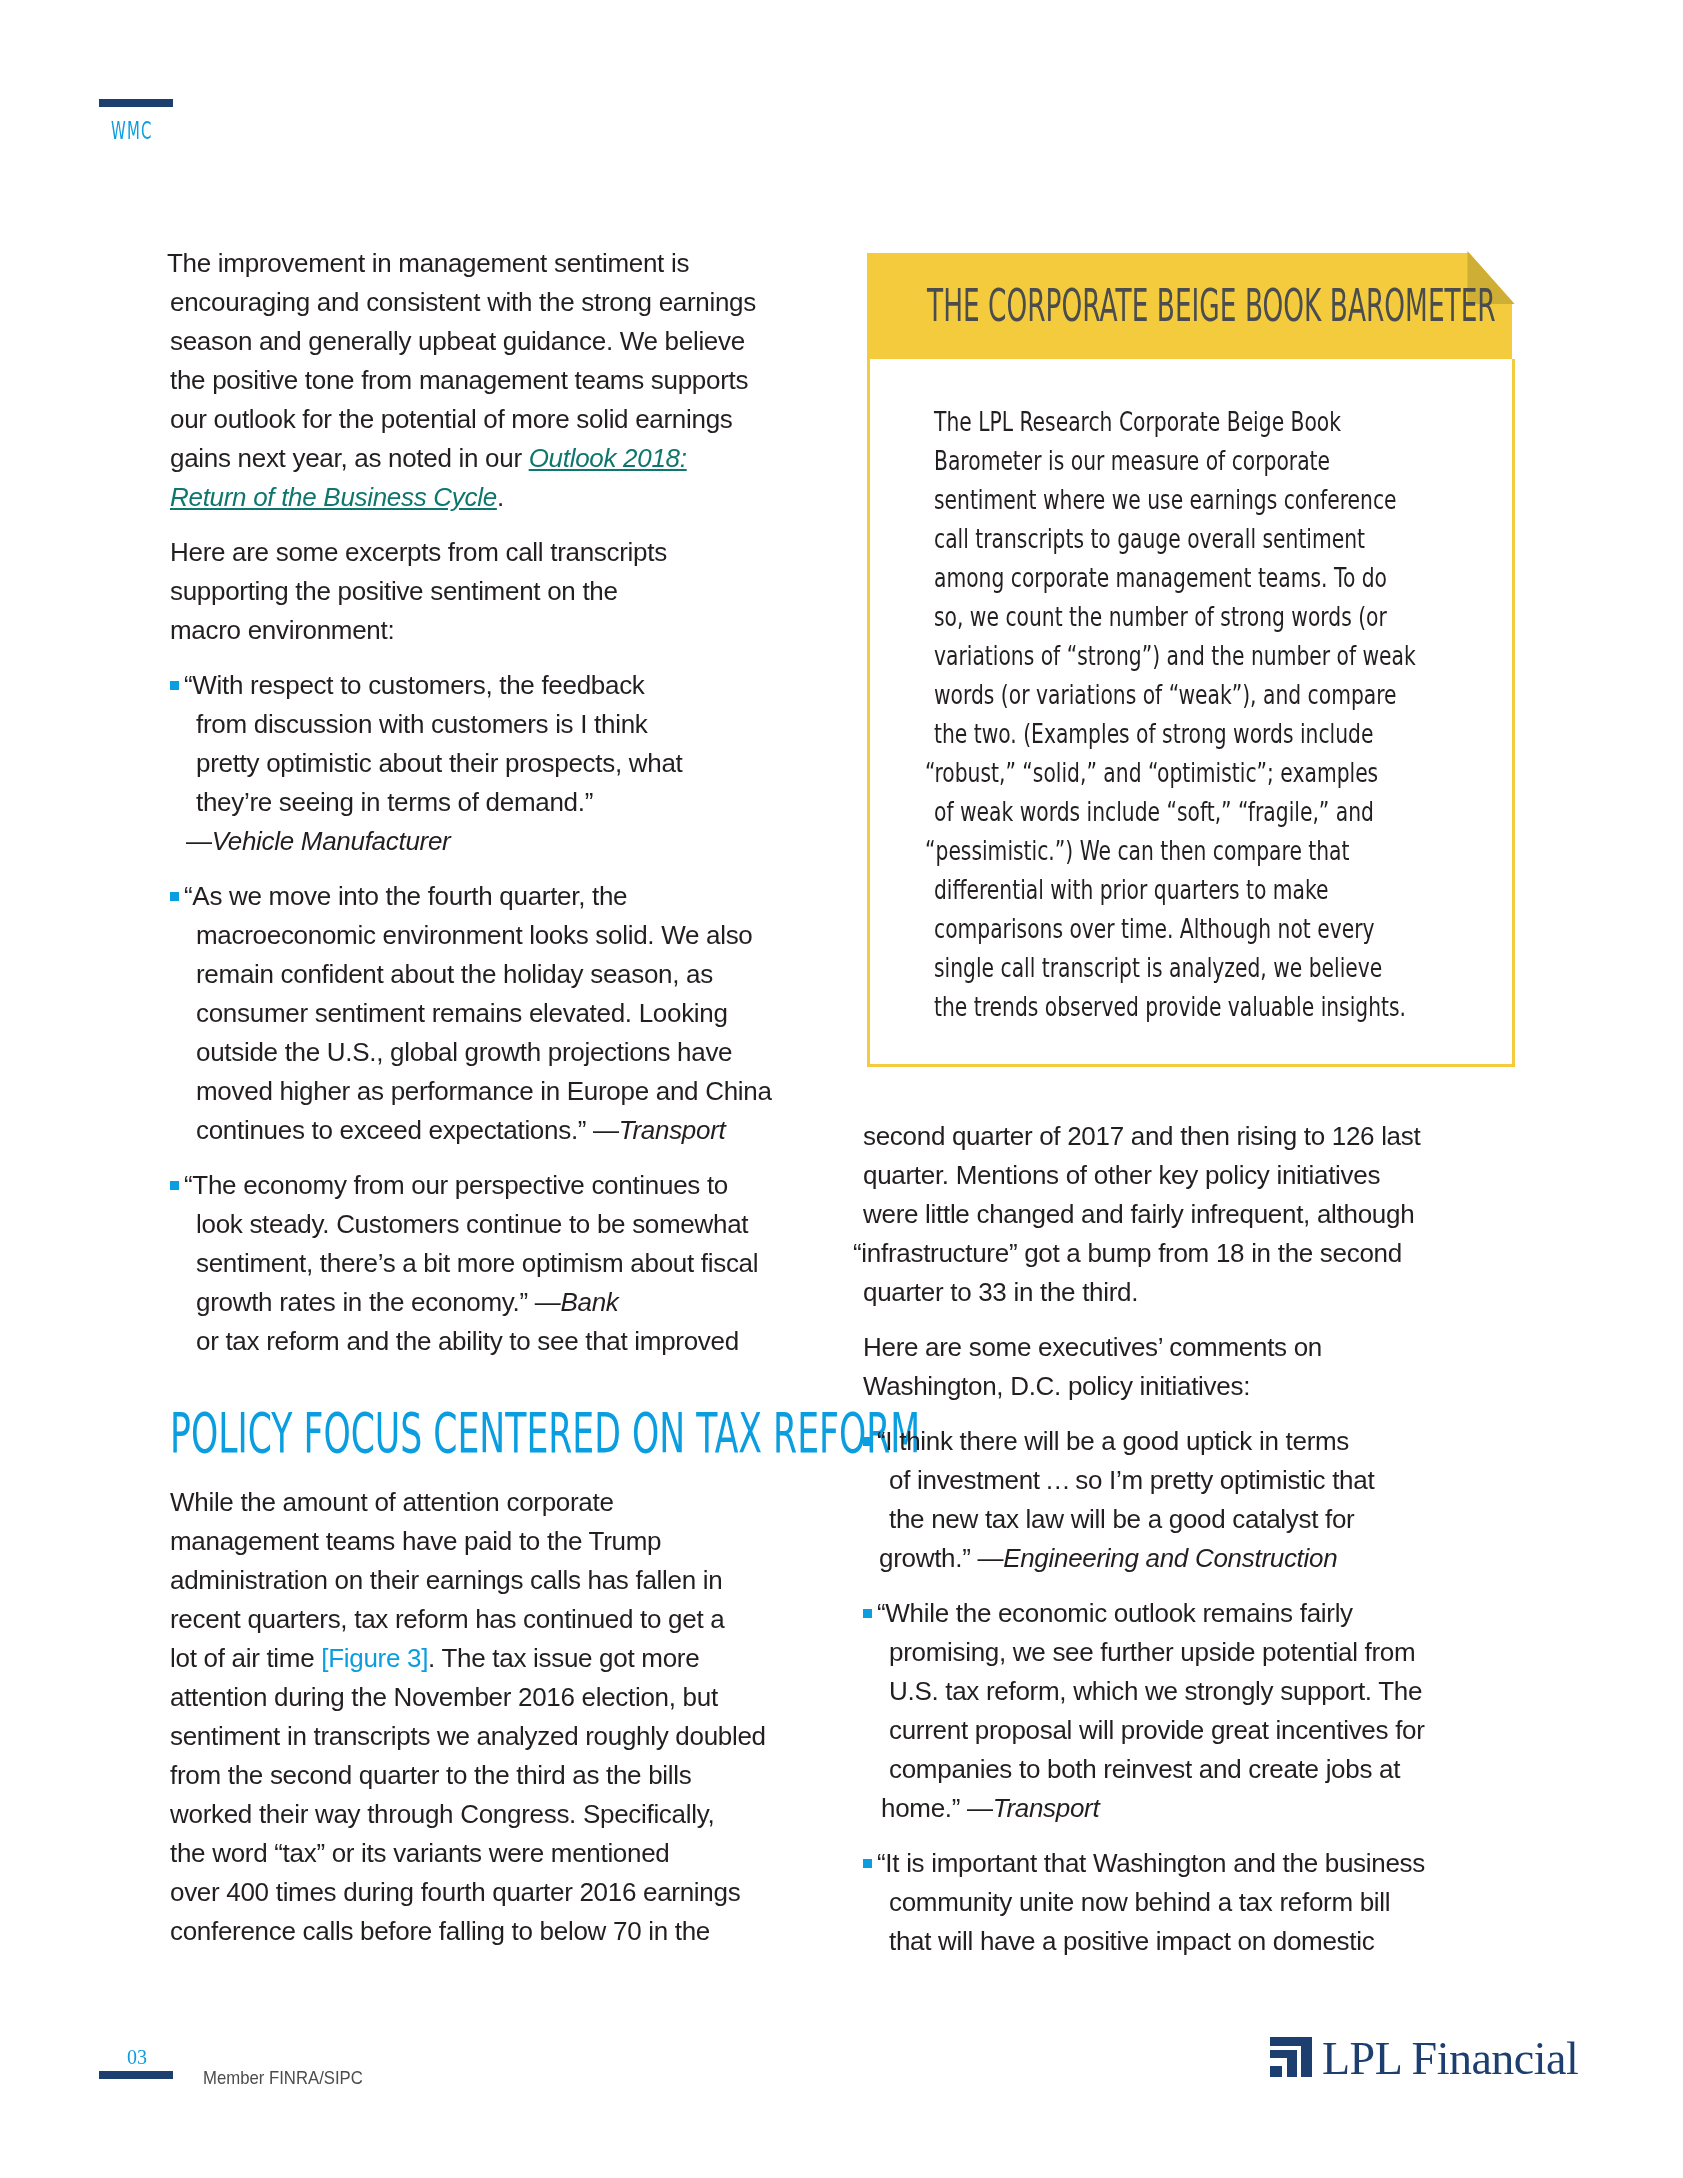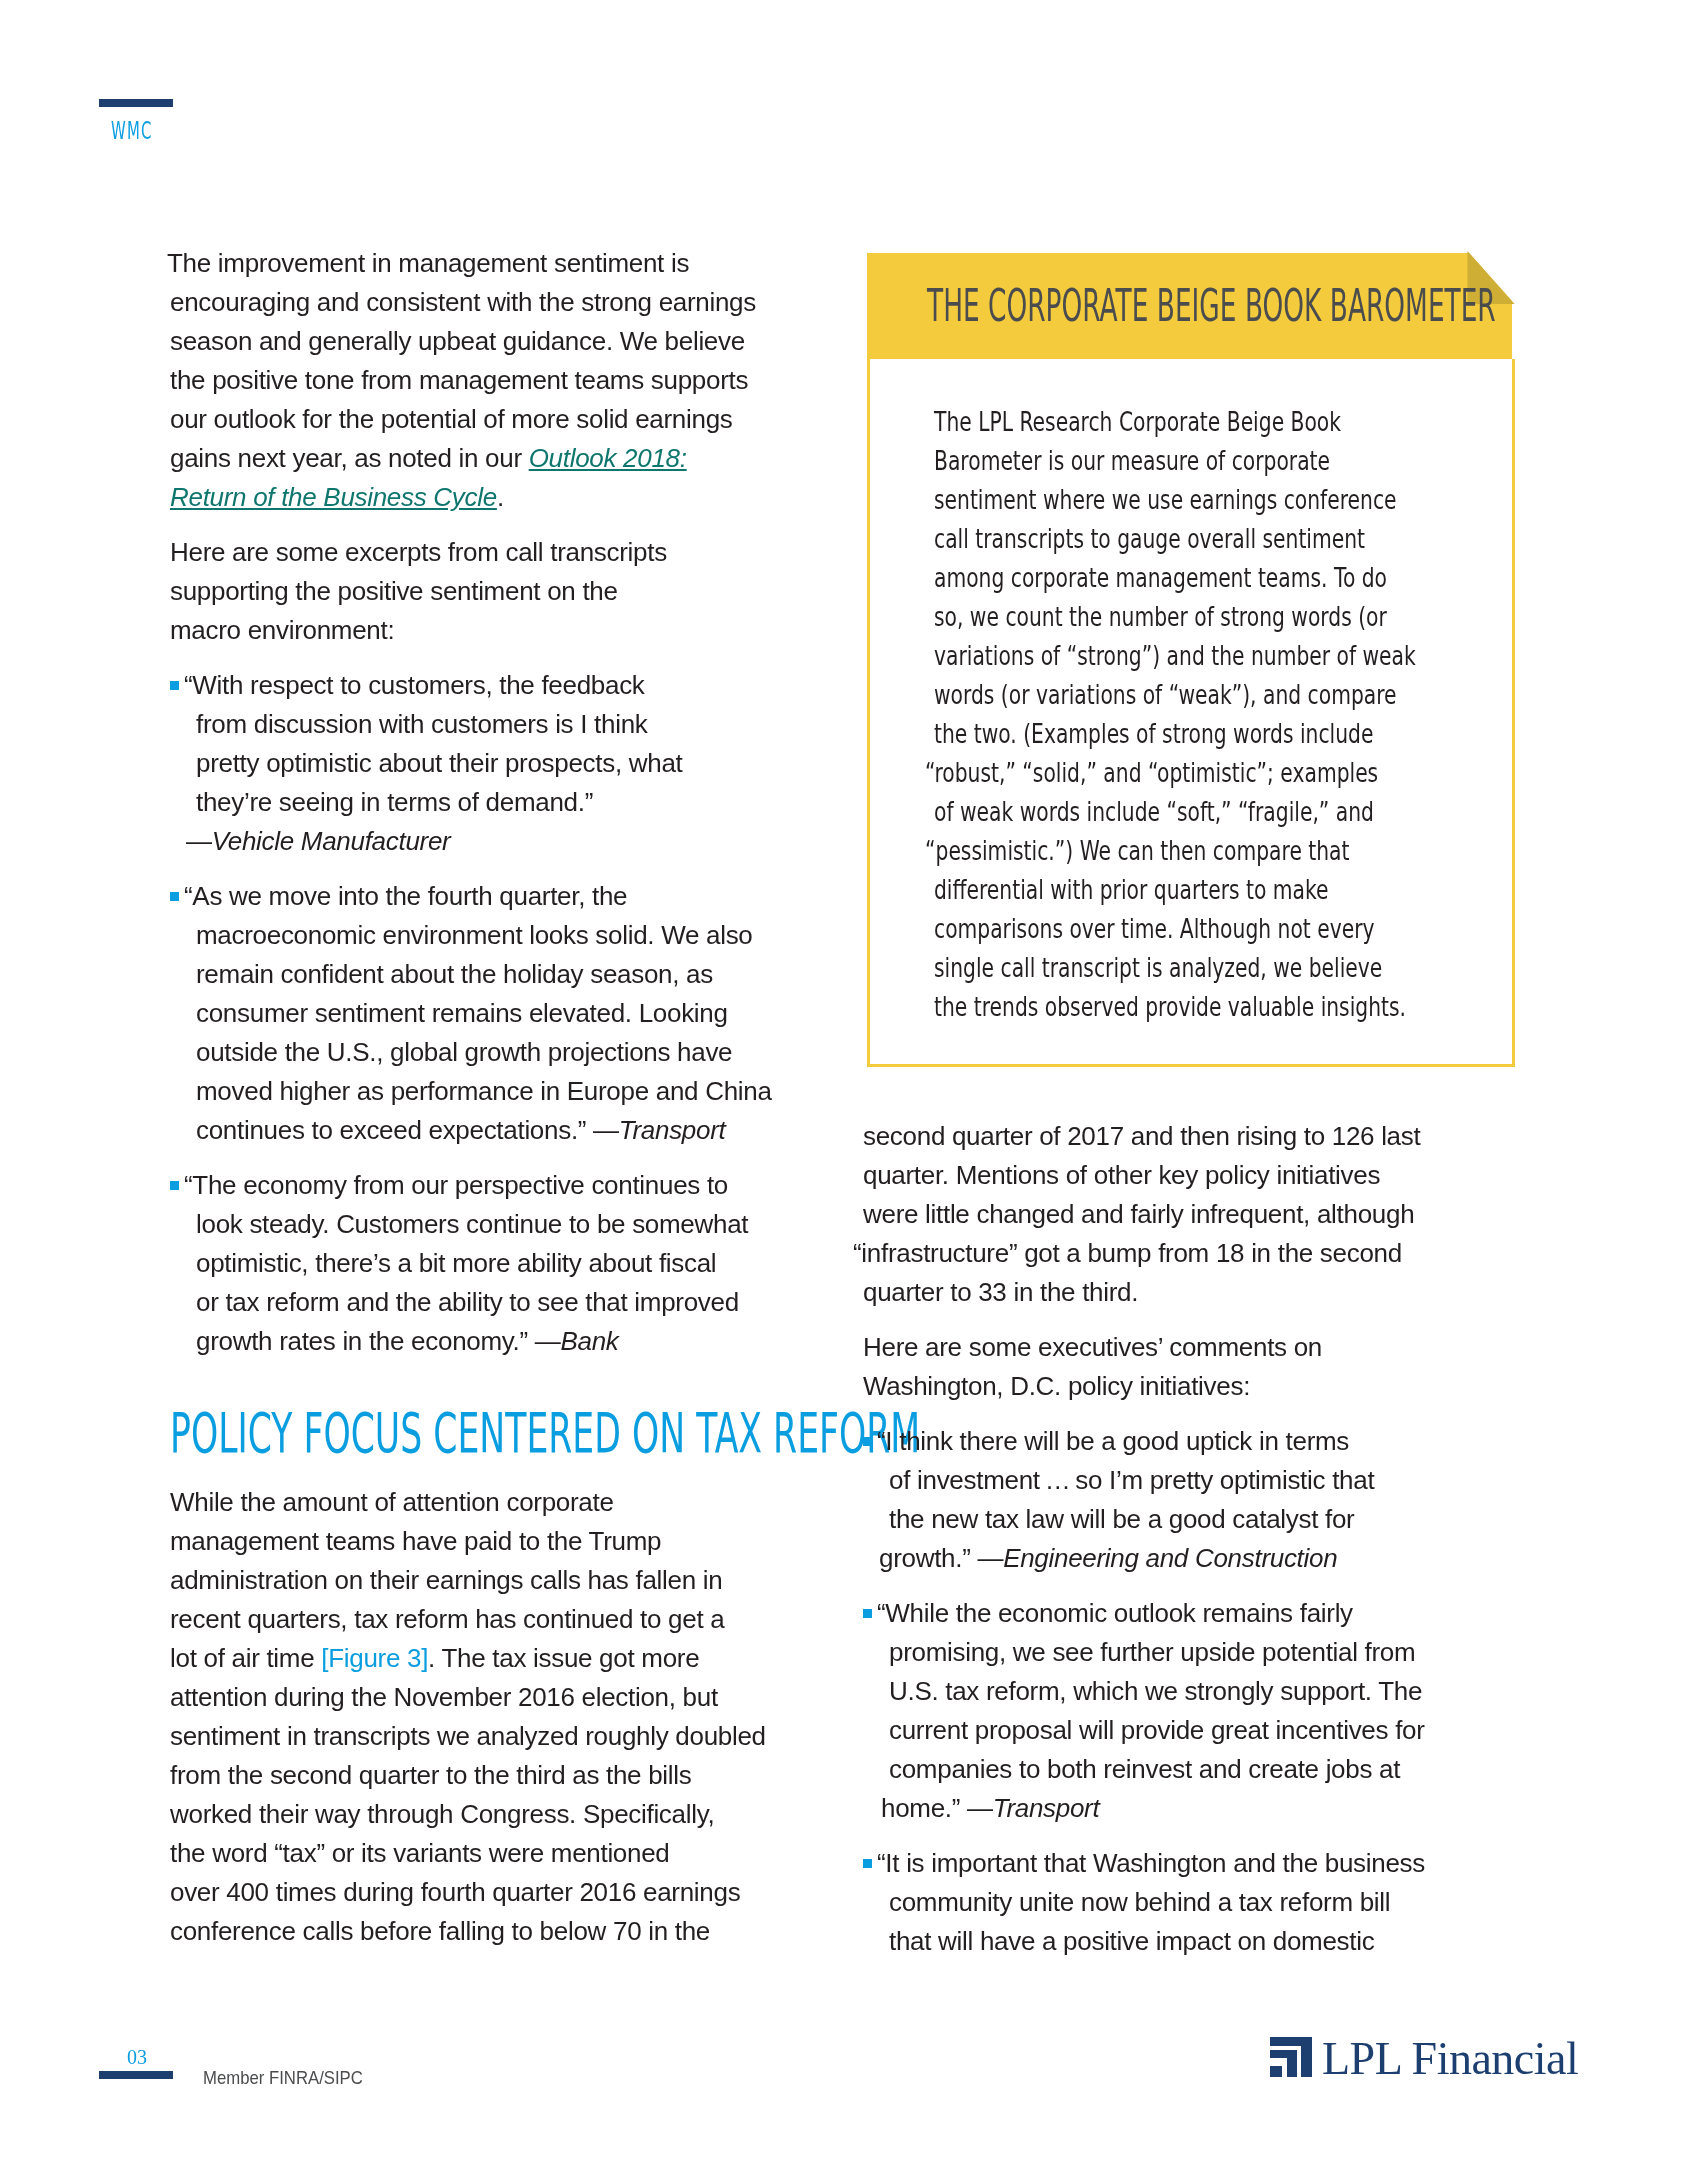--- a/index.html
+++ b/index.html
@@ -65,23 +65,23 @@
     <span class="line" style="margin-left:26px">consumer sentiment remains elevated. Looking</span>
     <span class="line" style="margin-left:26px">outside the U.S., global growth projections have</span>
     <span class="line" style="margin-left:26px">moved higher as performance in Europe and China</span>
     <span class="line" style="margin-left:26px"><span>continues to exceed expectations.” —</span><span class="ital">Transport</span></span>
   </div>
 
   <div style="position:relative;margin-top:16px;">
     <span class="bullet" style="left:0;top:15px;"></span>
     <span class="line" style="margin-left:14px">“The economy from our perspective continues to</span>
     <span class="line" style="margin-left:26px">look steady. Customers continue to be somewhat</span>
-    <span class="line" style="margin-left:26px">optimistic, there’s a bit more ability about fiscal</span>
+    <span class="line" style="margin-left:26px">sentiment, there’s a bit more optimism about fiscal</span>
+    <span class="line" style="margin-left:26px"><span>growth rates in the economy.” —</span><span class="ital">Bank</span></span>
     <span class="line" style="margin-left:26px">or tax reform and the ability to see that improved</span>
-    <span class="line" style="margin-left:26px"><span>growth rates in the economy.” —</span><span class="ital">Bank</span></span>
   </div>
 </div>
 
 <div class="abs heading">POLICY FOCUS CENTERED ON TAX REFORM</div>
 
 <div class="col" style="left:170px;top:1483px;width:673px;">
   <span class="line">While the amount of attention corporate</span>
   <span class="line">management teams have paid to the Trump</span>
   <span class="line">administration on their earnings calls has fallen in</span>
   <span class="line">recent quarters, tax reform has continued to get a</span>

